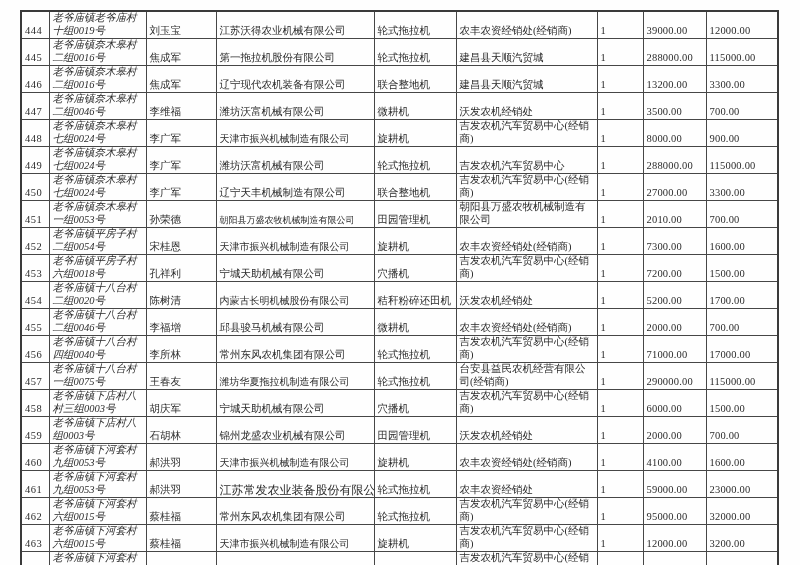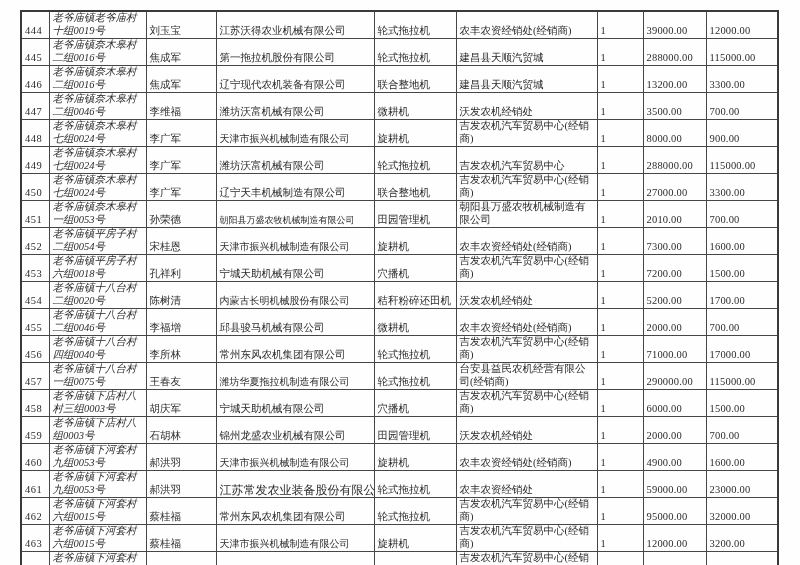--- a/index.html
+++ b/index.html
@@ -296,21 +296,21 @@
           <td class="c-no">460</td>
           <td class="c-addr">
             <div>老爷庙镇下河套村</div>
             <div>九组0053号</div>
           </td>
           <td class="c-name">郝洪羽</td>
           <td class="c-company" style="font-size: 10px;">天津市振兴机械制造有限公司</td>
           <td class="c-machine">旋耕机</td>
           <td class="c-dealer">农丰农资经销处(经销商)</td>
           <td class="c-qty">1</td>
-          <td class="c-price">4900.00</td>
+          <td class="c-price">4100.00</td>
           <td class="c-subsidy">1600.00</td>
         </tr>
         <tr>
           <td class="c-no">461</td>
           <td class="c-addr">
             <div>老爷庙镇下河套村</div>
             <div>九组0053号</div>
           </td>
           <td class="c-name">郝洪羽</td>
           <td class="c-company" style="font-size: 12px;">江苏常发农业装备股份有限公司</td>

